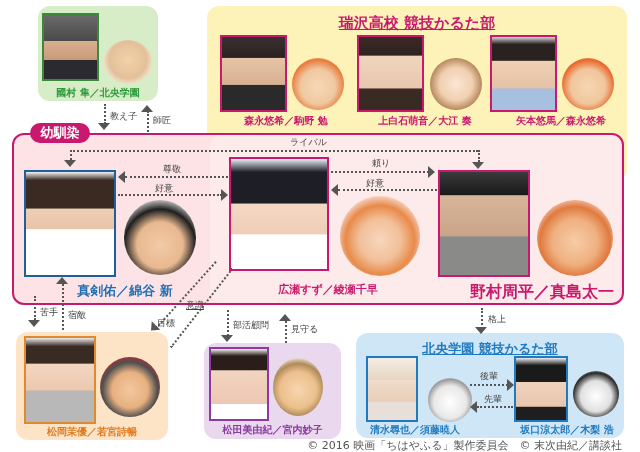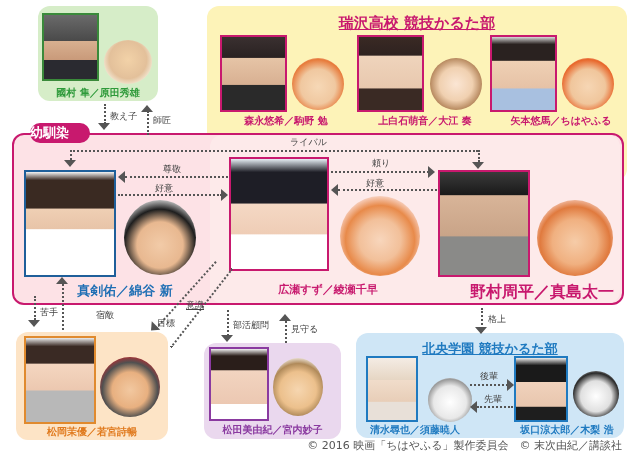--- a/index.html
+++ b/index.html
@@ -10,21 +10,21 @@
   
   .box { position: absolute; border-radius: 12px; }
   .box-mentor { left: 38px; top: 6px; width: 120px; height: 95px; background: #d6edc8; }
   .box-mizusawa { left: 207px; top: 6px; width: 420px; height: 175px; background: #fdf3b8; }
   .box-childhood { left: 12px; top: 133px; width: 612px; height: 172px; background: #fde2e6; border: 2px solid #c8196e; border-radius: 12px; }
   .box-childhood-mid { left: 210px; top: 135px; width: 410px; height: 168px; background: #fdeaea; }
   .box-rival { left: 16px; top: 332px; width: 152px; height: 108px; background: #fde4c6; }
   .box-teacher { left: 204px; top: 343px; width: 137px; height: 96px; background: #ead8ee; }
   .box-hokuo { left: 356px; top: 333px; width: 268px; height: 105px; background: #cfe6f6; }
 
-  .tag-childhood { left: 30px; top: 123px; width: 60px; height: 20px; background: #c8196e; color: #fff; border-radius: 10px; font-size: 13px; font-weight: bold; text-align: left; line-height: 20px; }
+  .tag-childhood { left: 30px; top: 123px; width: 60px; height: 20px; background: #c8196e; color: #fff; border-radius: 10px; font-size: 13px; font-weight: bold; text-align: center; line-height: 20px; }
 
   .group-title { position: absolute; font-weight: bold; text-align: center; text-decoration: underline; }
 
   
   .photo { position: absolute; overflow: hidden; }
   .avatar { position: absolute; border-radius: 50%; overflow: hidden; }
   .name { position: absolute; font-size: 10px; font-weight: bold; white-space: nowrap; text-align: center; }
 
   
   .dot-h { position: absolute; height: 0; border-top: 2px dotted #555; }
@@ -44,42 +44,42 @@
 <div class="box box-mentor"></div>
 <div class="box box-mizusawa"></div>
 <div class="box box-childhood"></div>
 <div class="box box-childhood-mid"></div>
 <div class="box box-rival"></div>
 <div class="box box-teacher"></div>
 <div class="box box-hokuo"></div>
 
 <div class="photo" style="left:42px;top:13px;width:57px;height:68px;background:linear-gradient(180deg,#6a6a6a 0%,#4a4a4a 40%,#d8b090 41%,#c99a7a 70%,#2a2a30 71%);border:2px solid #3a8a3a;"></div>
 <div class="avatar" style="left:104px;top:40px;width:48px;height:44px;background:radial-gradient(circle at 50% 45%,#f2d2a8 0%,#e3c09a 55%,#f6f0e0 80%);"></div>
-<div class="name" style="left:40px;top:86px;width:116px;color:#2e9a3a;">國村 隼／原田秀雄</div>
+<div class="name" style="left:40px;top:86px;width:116px;color:#2e9a3a;">國村 隼／北央学園</div>
 
 <div class="dot-v" style="left:104px;top:104px;height:20px;"></div>
 <div class="arr-down" style="left:98px;top:123px;"></div>
 <div class="lbl" style="left:110px;top:110px;">教え子</div>
 <div class="arr-up" style="left:141px;top:105px;"></div>
 <div class="dot-v" style="left:147px;top:111px;height:24px;"></div>
 <div class="lbl" style="left:153px;top:114px;">師匠</div>
 
 <div class="group-title" style="left:207px;top:14px;width:420px;font-size:15px;color:#c8196e;">瑞沢高校 競技かるた部</div>
 
 <div class="photo" style="left:220px;top:35px;width:67px;height:77px;background:linear-gradient(180deg,#3a3030 0%,#2a2222 28%,#e6c4a6 29%,#d8b092 65%,#2a2a2a 66%);border:2px solid #c8196e;"></div>
 <div class="avatar" style="left:292px;top:58px;width:52px;height:52px;background:radial-gradient(circle at 50% 55%,#f6d8b6 0%,#f0c8a0 45%,#e77a3a 70%,#fff 90%);"></div>
 <div class="name" style="left:236px;top:114px;width:100px;color:#c8196e;">森永悠希／駒野 勉</div>
 
 <div class="photo" style="left:357px;top:35px;width:67px;height:77px;background:linear-gradient(180deg,#3a2a24 0%,#2e2220 25%,#efd4bc 26%,#e8c8ae 70%,#3a2a24 71%);border:2px solid #c8196e;"></div>
 <div class="avatar" style="left:430px;top:58px;width:52px;height:52px;background:radial-gradient(circle at 50% 50%,#fbe6d4 0%,#f0d0b0 45%,#b88a60 70%,#fff 90%);"></div>
 <div class="name" style="left:370px;top:114px;width:110px;color:#c8196e;">上白石萌音／大江 奏</div>
 
 <div class="photo" style="left:490px;top:35px;width:67px;height:77px;background:linear-gradient(180deg,#d8d8d8 0%,#2a2220 10%,#2a2220 32%,#efd0b4 33%,#e6c2a6 70%,#a8c0e0 71%);border:2px solid #c8196e;"></div>
 <div class="avatar" style="left:562px;top:58px;width:52px;height:52px;background:radial-gradient(circle at 50% 55%,#f6d6b4 0%,#f0c69c 45%,#e8662a 70%,#fff 90%);"></div>
-<div class="name" style="left:506px;top:114px;width:110px;color:#c8196e;">矢本悠馬／ちはやふる</div>
+<div class="name" style="left:506px;top:114px;width:110px;color:#c8196e;">矢本悠馬／森永悠希</div>
 
 <div class="tag-childhood abs">幼馴染</div>
 
 <div class="lbl" style="left:290px;top:136px;">ライバル</div>
 <div class="dot-v" style="left:70px;top:150px;height:10px;"></div>
 <div class="dot-h" style="left:70px;top:150px;width:408px;"></div>
 <div class="dot-v" style="left:478px;top:150px;height:12px;"></div>
 <div class="arr-down" style="left:64px;top:160px;"></div>
 <div class="arr-down" style="left:472px;top:162px;"></div>
 
@@ -108,21 +108,21 @@
 <div class="photo" style="left:438px;top:170px;width:92px;height:107px;background:linear-gradient(180deg,#3a3a3a 0%,#1a1a1a 22%,#d8b498 23%,#c9a488 62%,#8a8a88 63%);border:2px solid #c8196e;"></div>
 <div class="avatar" style="left:537px;top:200px;width:76px;height:76px;background:radial-gradient(circle at 50% 55%,#f6cca8 0%,#f0b080 40%,#e07a3e 62%,#fdeaea 85%);"></div>
 <div class="name" style="left:470px;top:282px;width:120px;color:#c8196e;font-size:16px;">野村周平／真島太一</div>
 
 <div class="arr-up" style="left:56px;top:277px;"></div>
 
 <div class="dot-v" style="left:34px;top:296px;height:24px;"></div>
 <div class="arr-down" style="left:28px;top:320px;"></div>
 <div class="lbl" style="left:40px;top:306px;">苦手</div>
 <div class="dot-v" style="left:62px;top:284px;height:46px;"></div>
-<div class="lbl" style="left:68px;top:309px;margin-left:28px;">宿敵</div>
+<div class="lbl" style="left:68px;top:309px;">宿敵</div>
 
 <div class="photo" style="left:24px;top:336px;width:72px;height:88px;background:linear-gradient(180deg,#ececec 0%,#3a2a24 10%,#3a2a24 30%,#f4d6c0 31%,#ecc8b0 62%,#b8b8b8 63%);border:2px solid #e08a2e;"></div>
 <div class="avatar" style="left:100px;top:357px;width:60px;height:60px;background:radial-gradient(circle at 50% 55%,#f2c8a0 0%,#e8b080 40%,#505050 62%,#c0282e 80%);"></div>
 <div class="name" style="left:20px;top:425px;width:144px;color:#e07a1e;">松岡茉優／若宮詩暢</div>
 
 <div class="diag" style="left:155px;top:328px;width:90px;transform:rotate(-48deg);"></div>
 <div class="arr-left" style="left:150px;top:322px;transform:rotate(-45deg);"></div>
 <div class="lbl" style="left:157px;top:307px;margin-top:10px;">目標</div>
 <div class="diag" style="left:170px;top:347px;width:100px;transform:rotate(-52deg);"></div>
 <div class="lbl" style="left:186px;top:299px;text-decoration:underline;">意識</div>

